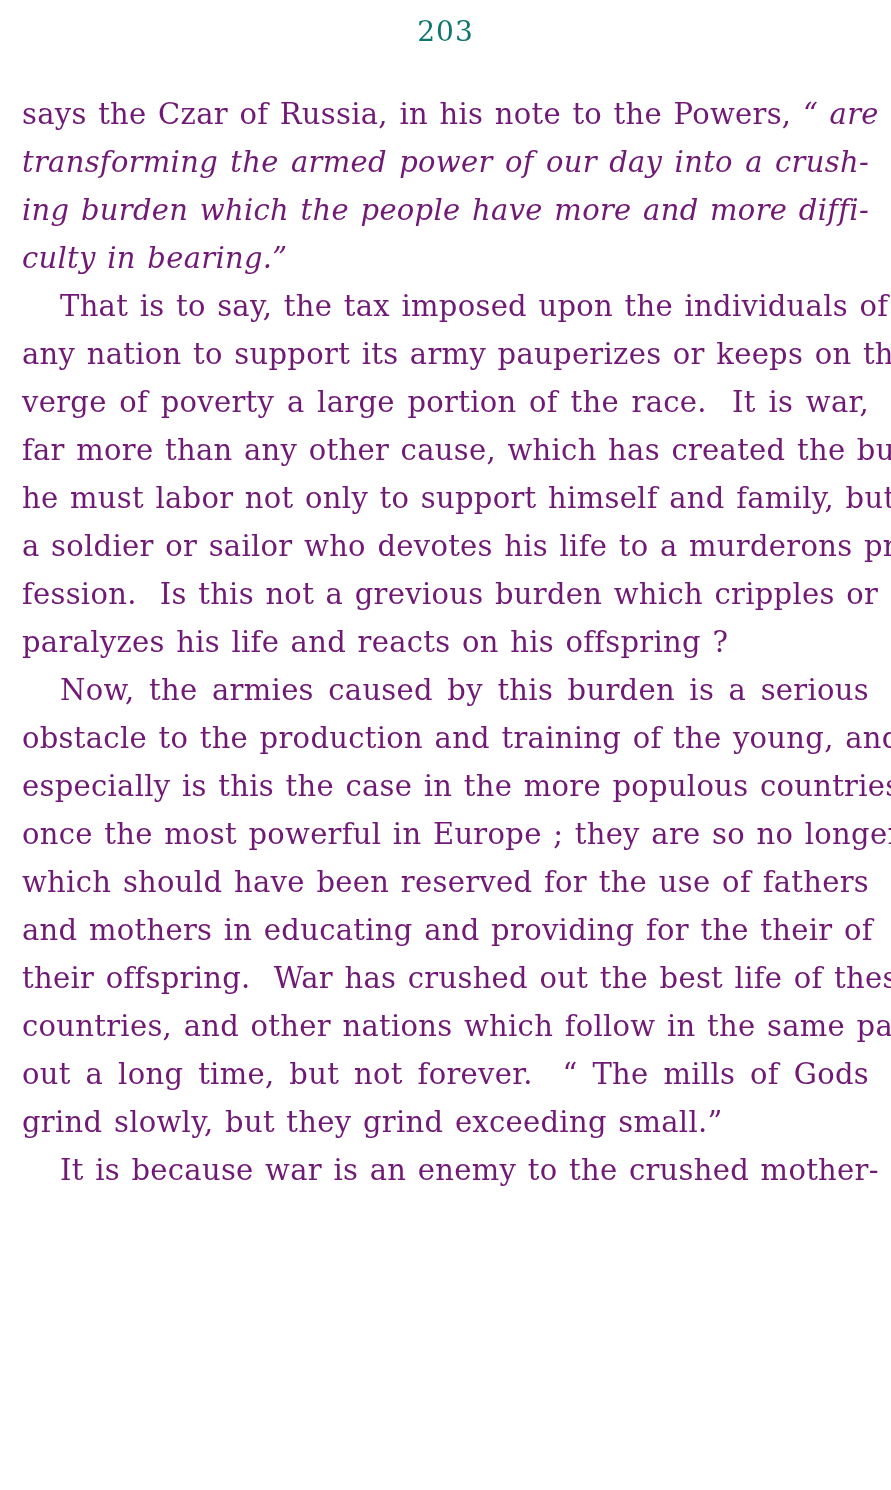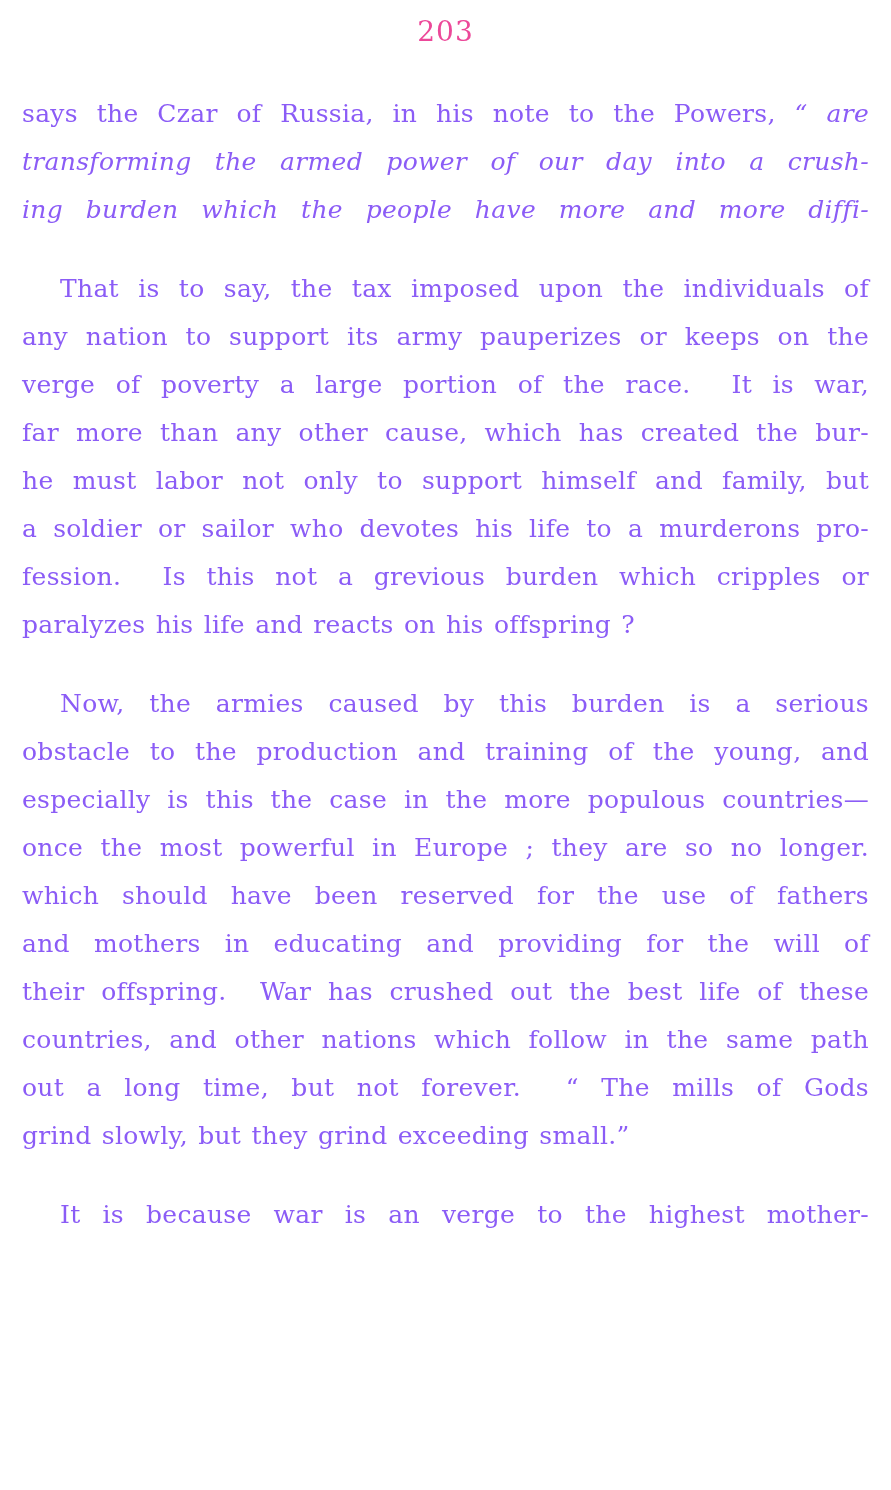--- a/index.html
+++ b/index.html
@@ -17,69 +17,69 @@
     overflow: hidden;
     box-sizing: border-box;
     padding: 14px 22px 0 22px;
   }
   .page-number {
     text-align: center;
     font-size: 28px;
     letter-spacing: 1px;
     height: 40px;
     line-height: 36px;
-    color: #ec4899;
+    color: #0f766e;
   }
   .text-body {
     margin-top: 36px;
   }
   .line {
-    font-size: 25px;
+    font-size: 29px;
     line-height: 48px;
     height: 48px;
     white-space: nowrap;
     text-align: justify;
     text-align-last: justify;
     letter-spacing: 0.3px;
     word-spacing: 2px;
-    color: #8b5cf6;
+    color: #701a75;
   }
   .line.last {
     text-align-last: left;
   }
   .line.indent {
     text-indent: 38px;
-    margin-top: 31px;
   }
   .it {
     font-style: italic;
   }
 </style>
 </head>
 <body>
 
 <div class="page">
   <div class="page-number">203</div>
   <div class="text-body">
       <div class="line"><span>says the Czar of Russia, in his note to the Powers, </span><span class="it">“ are</span></div>
       <div class="line"><span class="it">transforming the armed power of our day into a crush-</span></div>
       <div class="line"><span class="it">ing burden which the people have more and more diffi-</span></div>
+      <div class="line last"><span class="it">culty in bearing.”</span></div>
       <div class="line indent"><span>That is to say, the tax imposed upon the individuals of</span></div>
       <div class="line"><span>any nation to support its army pauperizes or keeps on the</span></div>
       <div class="line"><span>verge of poverty a large portion of the race.&nbsp; It is war,</span></div>
       <div class="line"><span>far more than any other cause, which has created the bur-</span></div>
       <div class="line"><span>he must labor not only to support himself and family, but</span></div>
       <div class="line"><span>a soldier or sailor who devotes his life to a murderons pro-</span></div>
       <div class="line"><span>fession.&nbsp; Is this not a grevious burden which cripples or</span></div>
       <div class="line last"><span>paralyzes his life and reacts on his offspring ?</span></div>
       <div class="line indent"><span>Now, the armies caused by this burden is a serious</span></div>
       <div class="line"><span>obstacle to the production and training of the young, and</span></div>
       <div class="line"><span>especially is this the case in the more populous countries—</span></div>
       <div class="line"><span>once the most powerful in Europe ; they are so no longer.</span></div>
       <div class="line"><span>which should have been reserved for the use of fathers</span></div>
-      <div class="line"><span>and mothers in educating and providing for the will of</span></div>
+      <div class="line"><span>and mothers in educating and providing for the their of</span></div>
       <div class="line"><span>their offspring.&nbsp; War has crushed out the best life of these</span></div>
       <div class="line"><span>countries, and other nations which follow in the same path</span></div>
       <div class="line"><span>out a long time, but not forever.&nbsp; “ The mills of Gods</span></div>
       <div class="line last"><span>grind slowly, but they grind exceeding small.”</span></div>
-      <div class="line indent"><span>It is because war is an verge to the highest mother-</span></div>
+      <div class="line indent"><span>It is because war is an enemy to the crushed mother-</span></div>
     </div>
 </div>
 
 </body></html>

